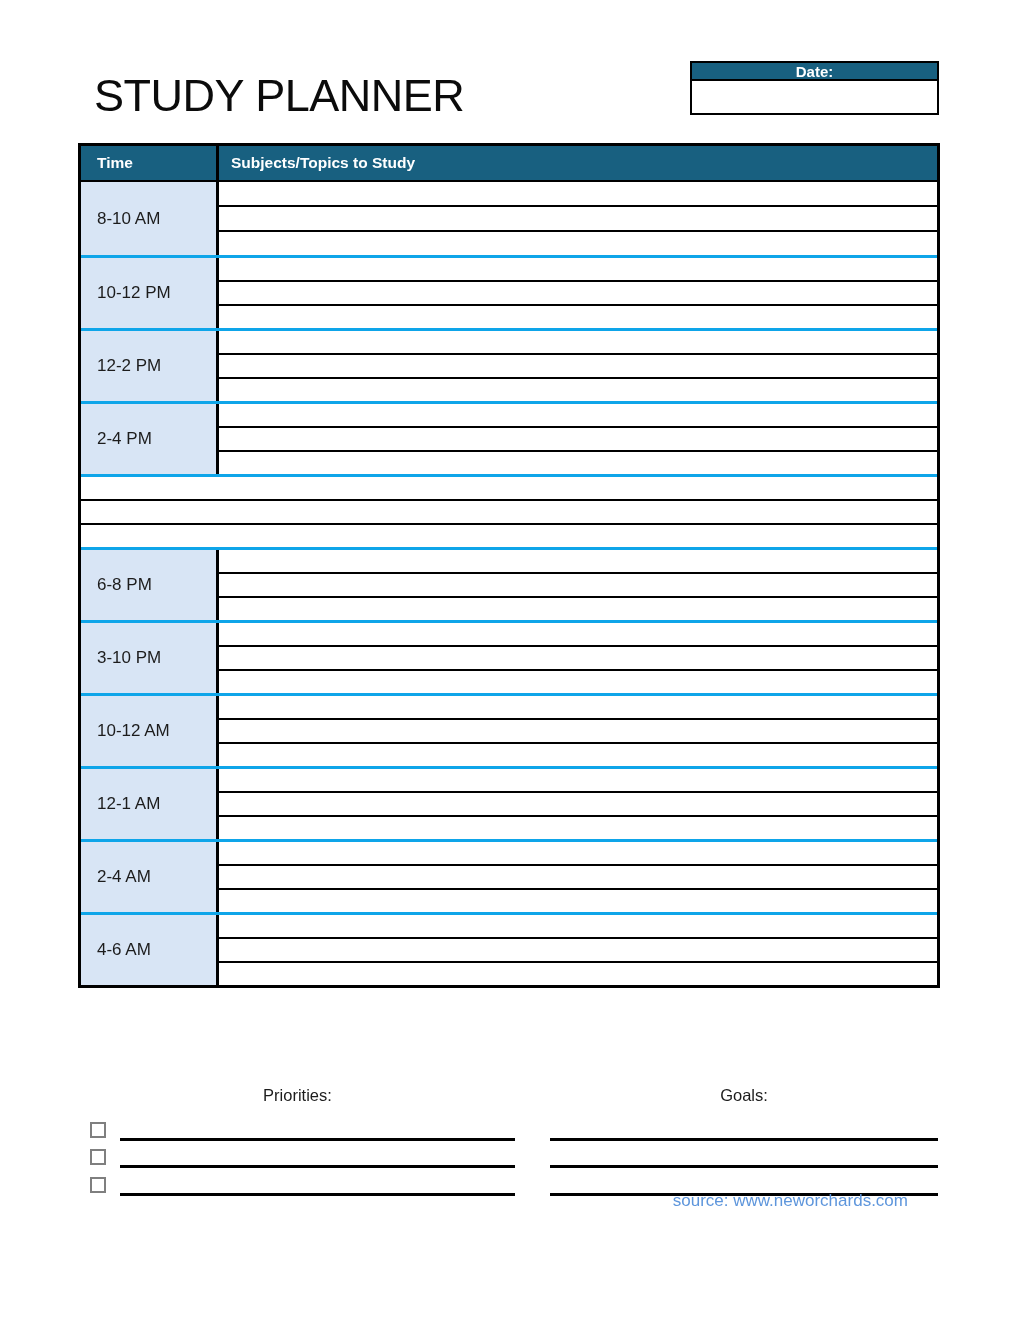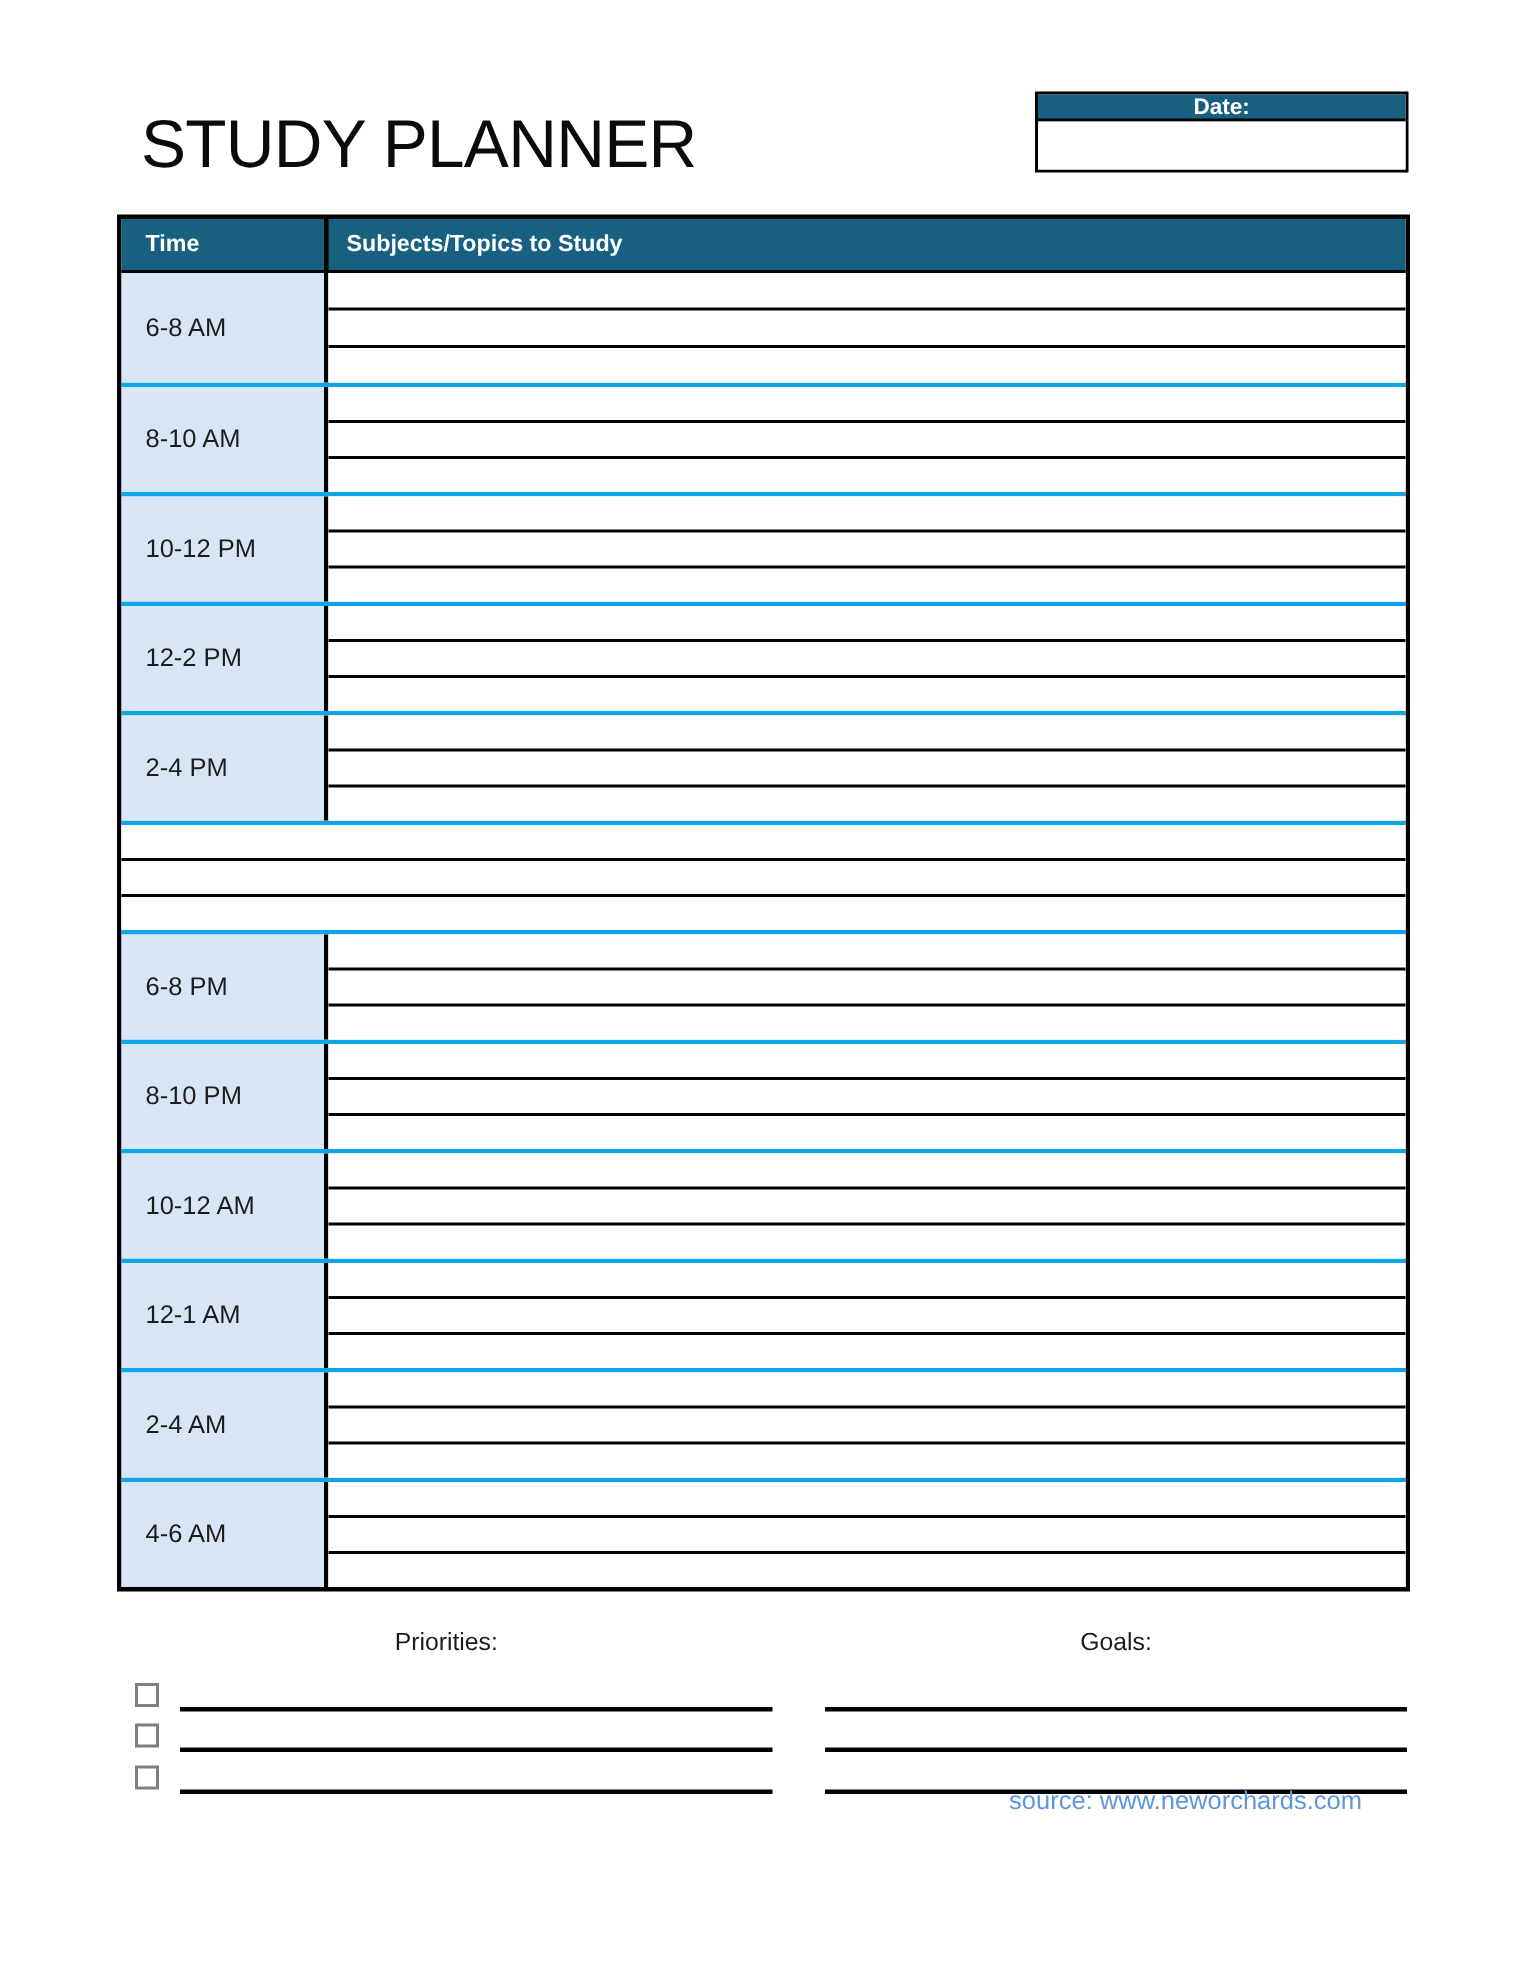--- a/index.html
+++ b/index.html
@@ -173,28 +173,20 @@
     <div class="date-header">Date:</div>
     <div class="date-value"></div>
   </div>
 
   <div class="planner-table">
     <div class="table-header-row">
       <div class="col-time-head">Time</div>
       <div class="col-subjects-head">Subjects/Topics to Study</div>
     </div>
     <div id="table-body">
-  <div class="time-block">
-    <div class="time-slot-cell">6-8 AM</div>
-    <div class="subject-rows">
-            <div class="subject-row"></div>
-            <div class="subject-row"></div>
-            <div class="subject-row"></div>
-          </div>
-  </div>
 
   <div class="time-block">
     <div class="time-slot-cell">8-10 AM</div>
     <div class="subject-rows">
             <div class="subject-row"></div>
             <div class="subject-row"></div>
             <div class="subject-row"></div>
           </div>
   </div>
 
@@ -236,21 +228,21 @@
   <div class="time-block">
     <div class="time-slot-cell">6-8 PM</div>
     <div class="subject-rows">
             <div class="subject-row"></div>
             <div class="subject-row"></div>
             <div class="subject-row"></div>
           </div>
   </div>
 
   <div class="time-block">
-    <div class="time-slot-cell">8-10 PM</div>
+    <div class="time-slot-cell">3-10 PM</div>
     <div class="subject-rows">
             <div class="subject-row"></div>
             <div class="subject-row"></div>
             <div class="subject-row"></div>
           </div>
   </div>
 
   <div class="time-block">
     <div class="time-slot-cell">10-12 AM</div>
     <div class="subject-rows">

